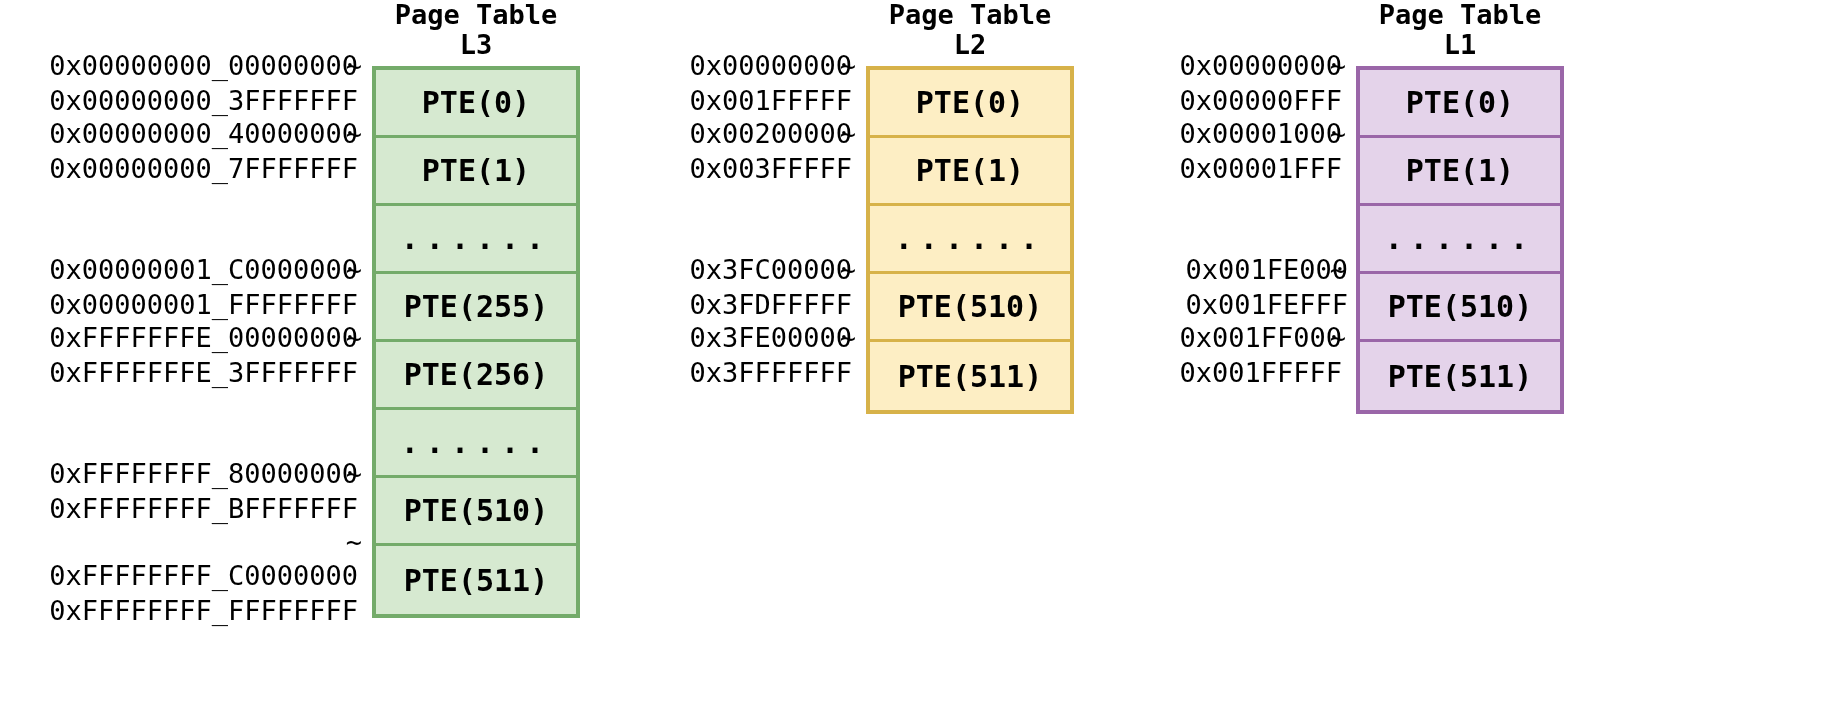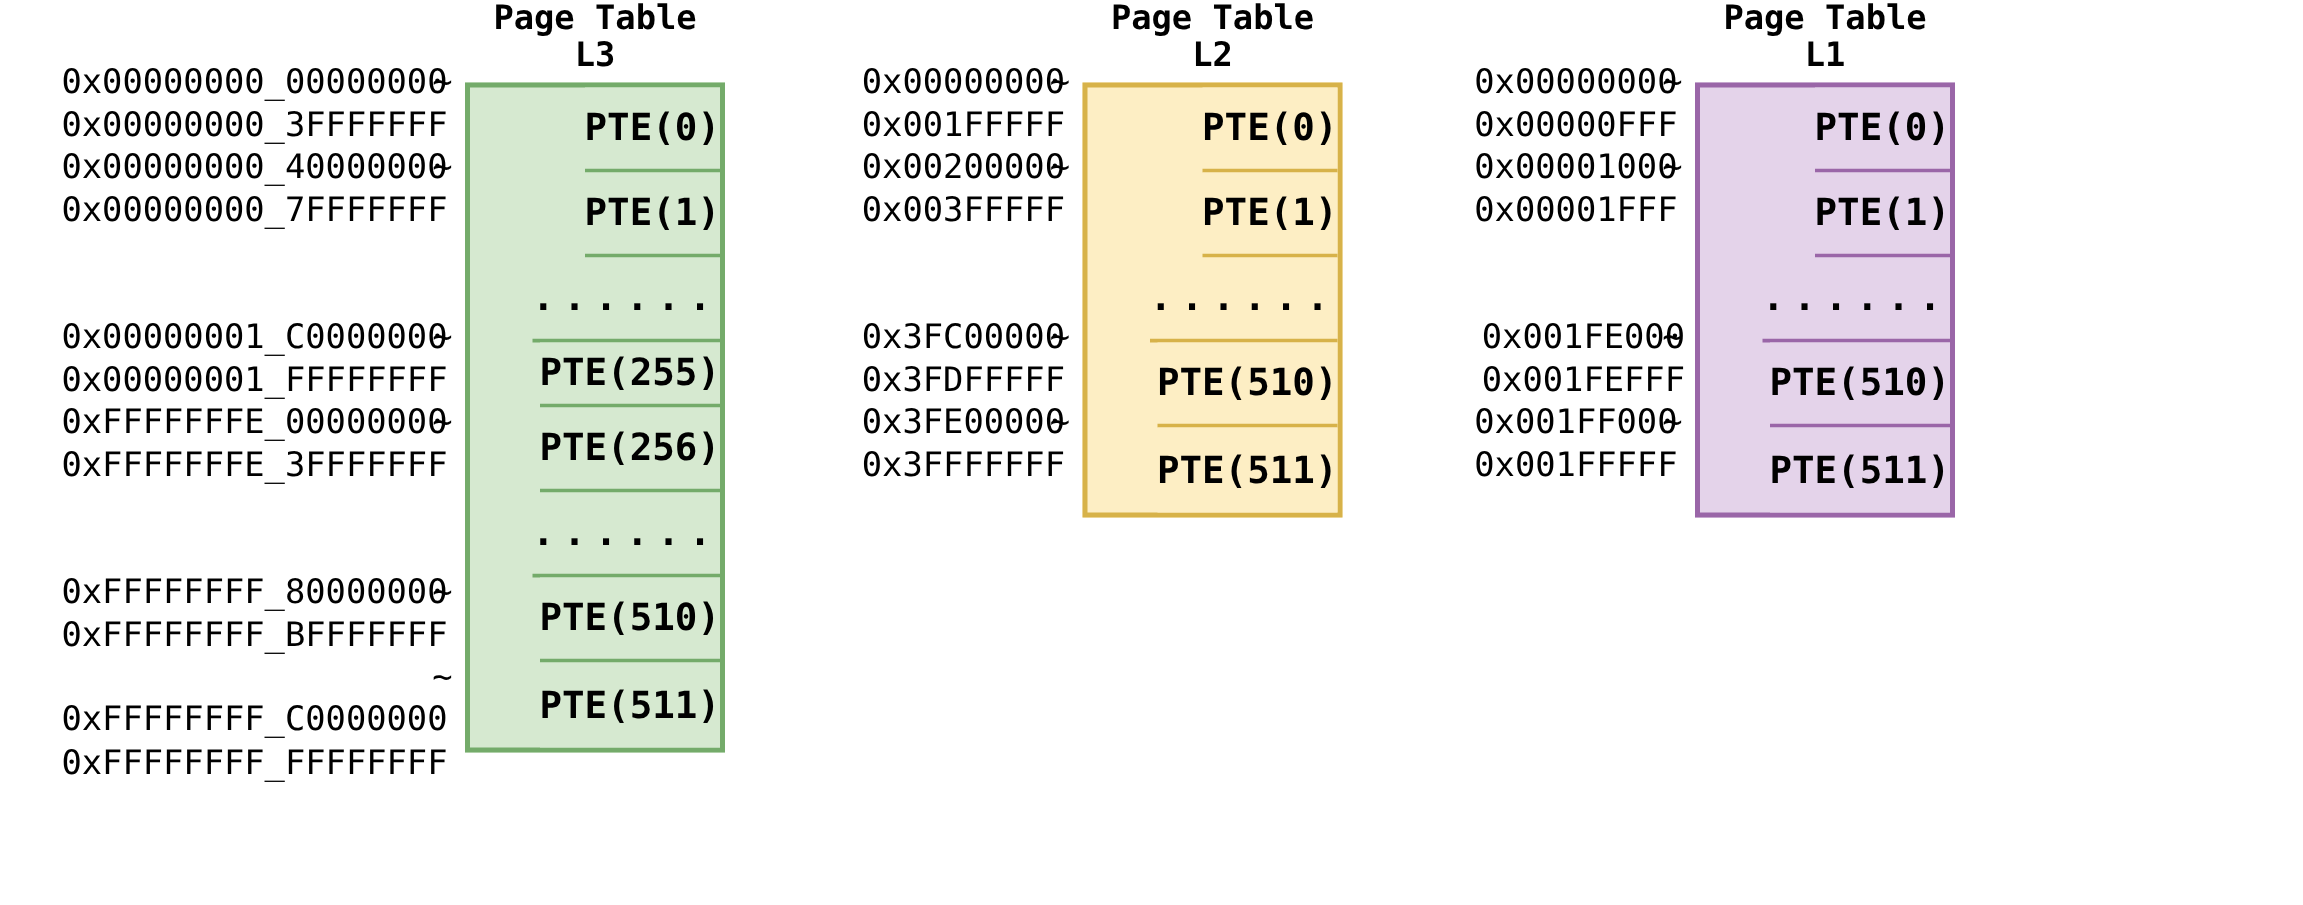--- a/index.html
+++ b/index.html
@@ -46,21 +46,20 @@
     color: #000000;
     text-align: right;
   }
 
   .table-body {
     display: flex;
     flex-direction: column;
     border-style: solid;
     border-width: 4px;
     box-sizing: border-box;
-    align-items: flex-end;
   }
 
   .pte-cell {
     box-sizing: border-box;
     display: flex;
     align-items: center;
     justify-content: center;
     font-family: "DejaVu Sans Mono", "Liberation Mono", monospace;
     font-weight: bold;
     font-size: 30px;
@@ -112,21 +111,21 @@
     <div class="addr-pair" style="right: 1484px; top: 320px;"><span class="addr-line addr-hi">0xFFFFFFFE_00000000</span><span class="addr-line addr-lo">0xFFFFFFFE_3FFFFFFF</span></div>
     <div class="addr-pair" style="right: 1478px; top: 320px; width: 20px; text-align: center;">~</div>
     <div class="addr-pair" style="right: 1484px; top: 456px;"><span class="addr-line addr-hi">0xFFFFFFFF_80000000</span><span class="addr-line addr-lo">0xFFFFFFFF_BFFFFFFF</span></div>
     <div class="addr-pair" style="right: 1478px; top: 456px; width: 20px; text-align: center;">~</div>
     <div class="addr-pair" style="right: 1484px; top: 524px; margin-top: 34px;"><span class="addr-line addr-hi">0xFFFFFFFF_C0000000</span><span class="addr-line addr-lo">0xFFFFFFFF_FFFFFFFF</span></div>
     <div class="addr-pair" style="right: 1478px; top: 524px; width: 20px; text-align: center;">~</div>
     <div class="table-body" style="position: absolute; left: 372px; top: 66px; width: 208px; border-color: rgb(116, 171, 106); background: rgb(214, 233, 208);">
       <div class="pte-cell" style="height: 68px; border-bottom-color: rgb(116, 171, 106); background: rgb(214, 233, 208);">PTE(0)</div>
       <div class="pte-cell" style="height: 68px; border-bottom-color: rgb(116, 171, 106); background: rgb(214, 233, 208);">PTE(1)</div>
       <div class="pte-cell dots" style="height: 68px; border-bottom-color: rgb(116, 171, 106); background: rgb(214, 233, 208);">......</div>
-      <div class="pte-cell" style="height: 52px; border-bottom-color: rgb(116, 171, 106); background: rgb(214, 233, 208);">PTE(255)</div>
+      <div class="pte-cell" style="height: 68px; border-bottom-color: rgb(116, 171, 106); background: rgb(214, 233, 208);">PTE(255)</div>
       <div class="pte-cell" style="height: 68px; border-bottom-color: rgb(116, 171, 106); background: rgb(214, 233, 208);">PTE(256)</div>
       <div class="pte-cell dots" style="height: 68px; border-bottom-color: rgb(116, 171, 106); background: rgb(214, 233, 208);">......</div>
       <div class="pte-cell" style="height: 68px; border-bottom-color: rgb(116, 171, 106); background: rgb(214, 233, 208);">PTE(510)</div>
       <div class="pte-cell" style="height: 68px; border-bottom-color: rgb(116, 171, 106); background: rgb(214, 233, 208);">PTE(511)</div>
     </div>
     <div class="pt-column" style="left: 866px; width: 208px; top: 0px;">
       <div class="pt-title">Page Table</div>
       <div class="pt-title-line2">L2</div>
     </div>
     <div class="addr-pair" style="right: 990px; top: 48px;"><span class="addr-line addr-hi">0x00000000</span><span class="addr-line addr-lo">0x001FFFFF</span></div>

